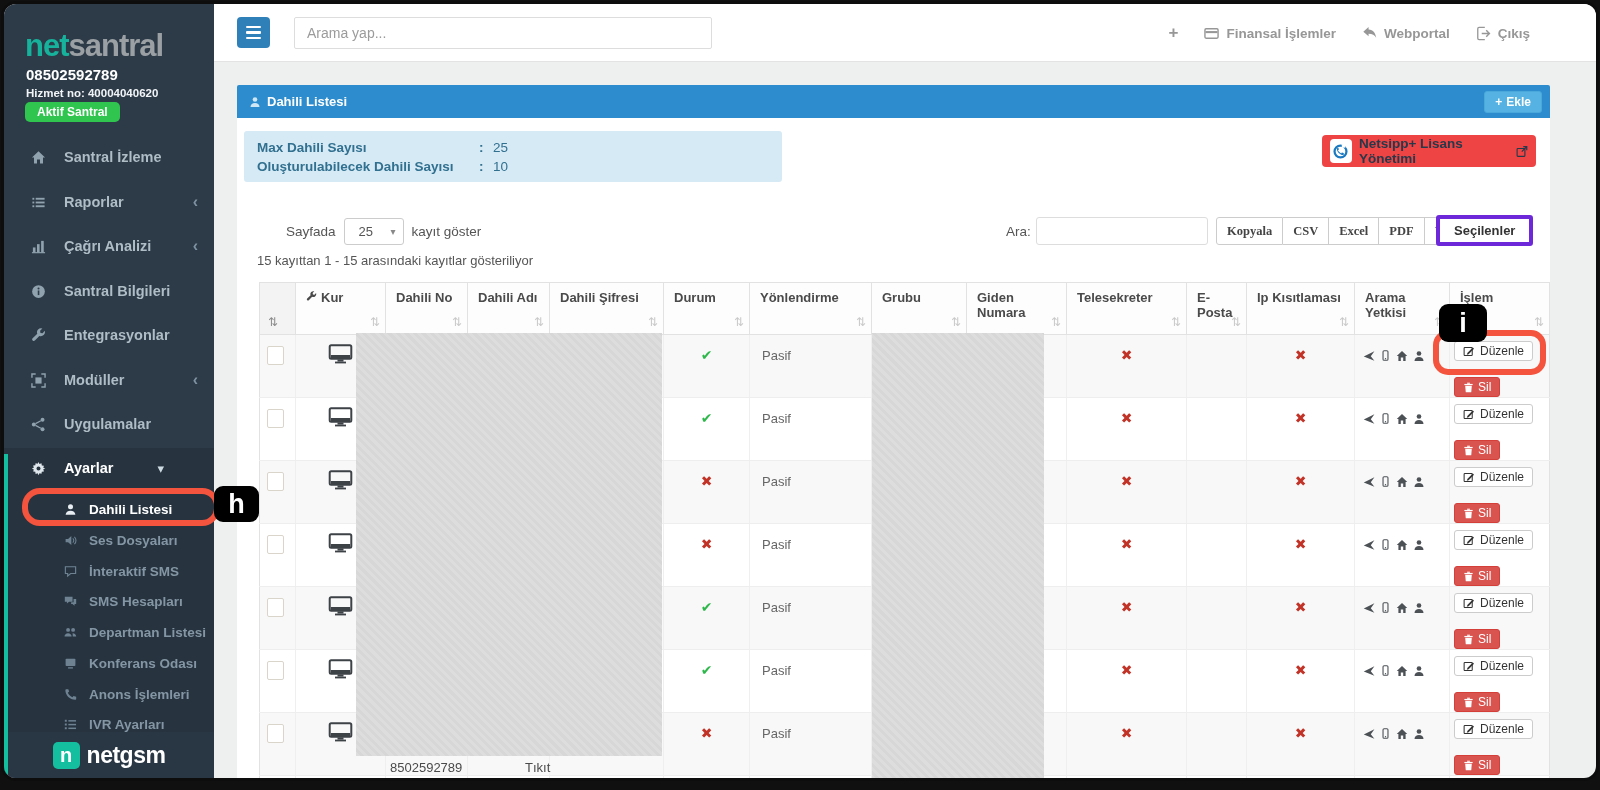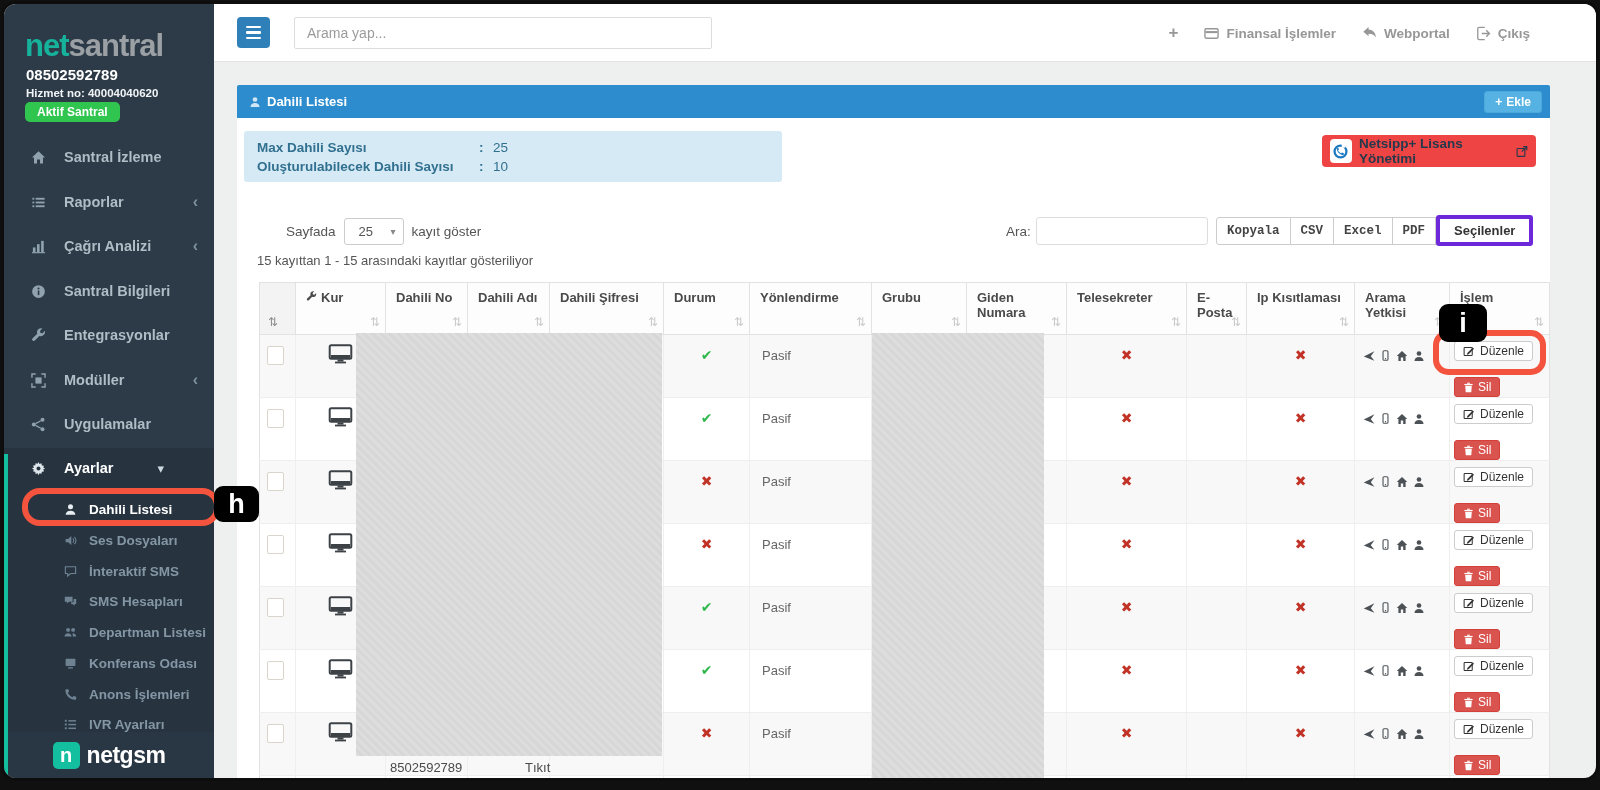--- a/index.html
+++ b/index.html
@@ -70,21 +70,21 @@
   
   .ctrl-left { position:absolute; left:253px; top:214px; display:flex; align-items:center; gap:8px; font-size:13.5px; color:#555; z-index:2;margin-left:29px;}
   .select-box { width:60px; height:27px; border:1px solid #ccc; border-radius:3px; background:#fff; display:flex;
                 align-items:center; padding:0 7px 0 14px; font-size:13px; color:#555; cursor:pointer; }
   .select-box .caret { margin-left:auto; color:#888; font-size:10px; }
   .ara-label { position:absolute; left:1002px; top:220px; font-size:13.5px; color:#555; z-index:2;}
   .ara-input { position:absolute; left:1032px; top:213px; width:172px; height:28px; border:1px solid #ddd; border-radius:3px;
                padding:0 8px; font-size:13px; color:#444; font-family:inherit; z-index:2;}
   .export-group { position:absolute; left:1212px; top:213px; display:flex; z-index:2; }
   .export-btn { height:28px; background:#fff; border:1px solid #ccc; border-left:none; color:#444; font-size:12.5px;
-                font-weight:600; padding:0 10px; cursor:pointer; font-family:Liberation Mono, monospace; }
+                font-weight:600; padding:0 10px; cursor:pointer; font-family:Liberation Serif, serif; }
   .export-btn:first-child { border-left:1px solid #ccc; border-radius:3px 0 0 3px; }
   .export-btn:last-child { border-radius:0 3px 3px 0; }
   .btn-secilenler { position:absolute; left:1432px; top:211px; height:31px; background:#fff; border:4px solid #6d28d9;
                     border-radius:3px; color:#333; font-size:13px; font-weight:600; padding:0 14px; cursor:pointer; font-family:inherit; z-index:2;}
   .records-info { position:absolute; left:253px; top:249px; font-size:13px; color:#555; z-index:2; }
 
   
   .grid-wrap { position:absolute; left:255px; top:278px; width:1290px; z-index:1; }
   table.grid { width:1290px; border-collapse:collapse; table-layout:fixed; }
   .grid th { height:52px; border:1px solid #e2e2e2; border-left:none; background:#fdfdfd; position:relative;

